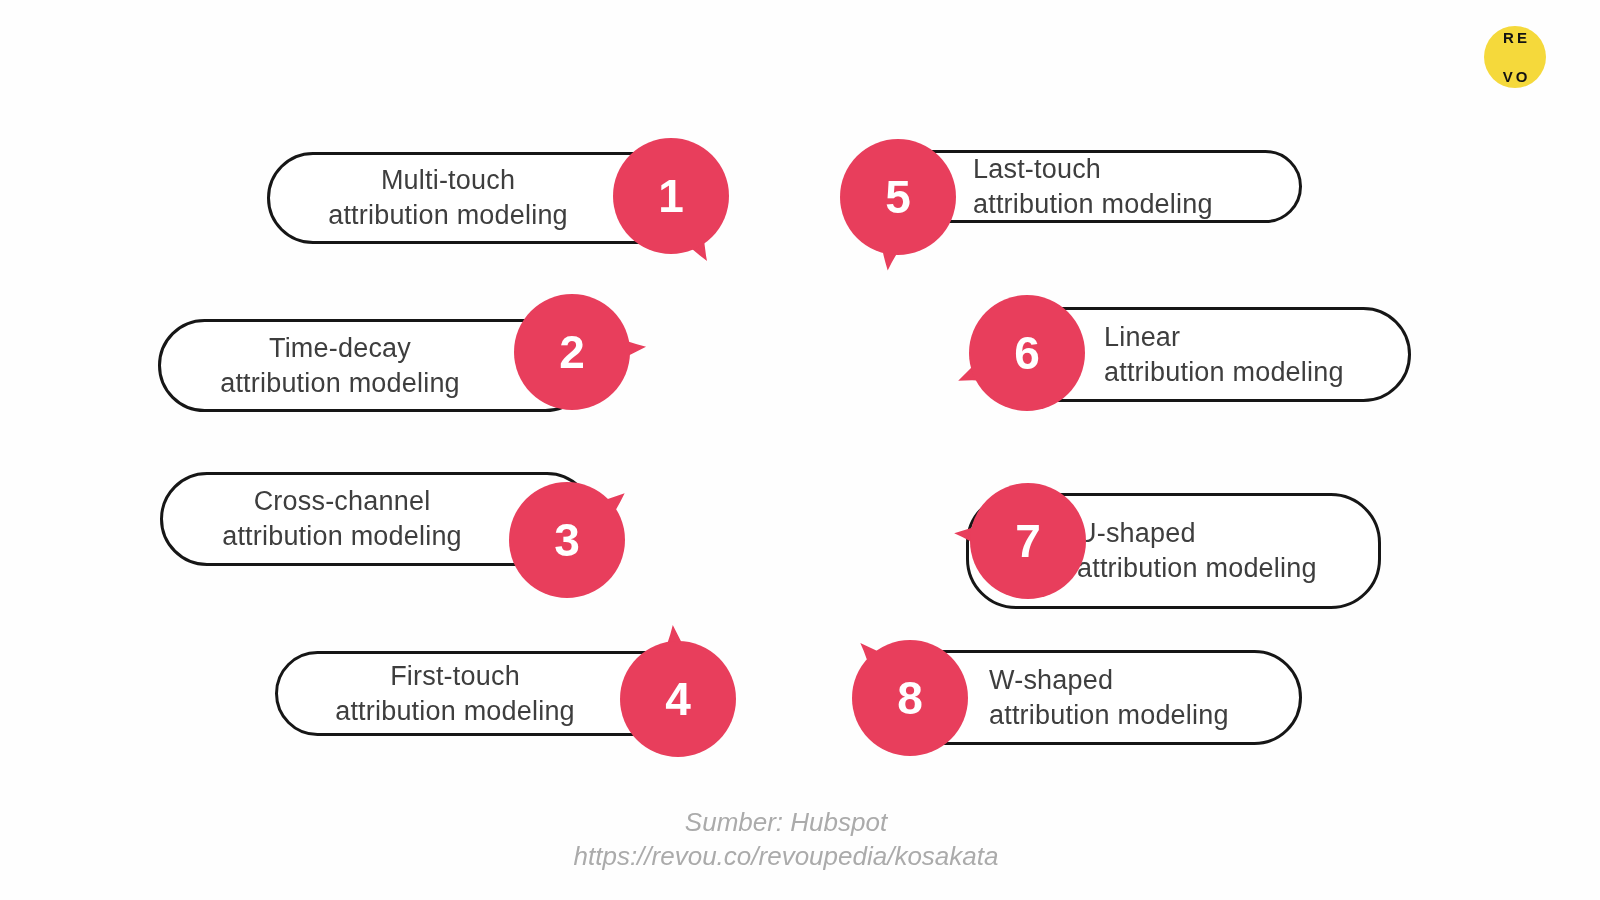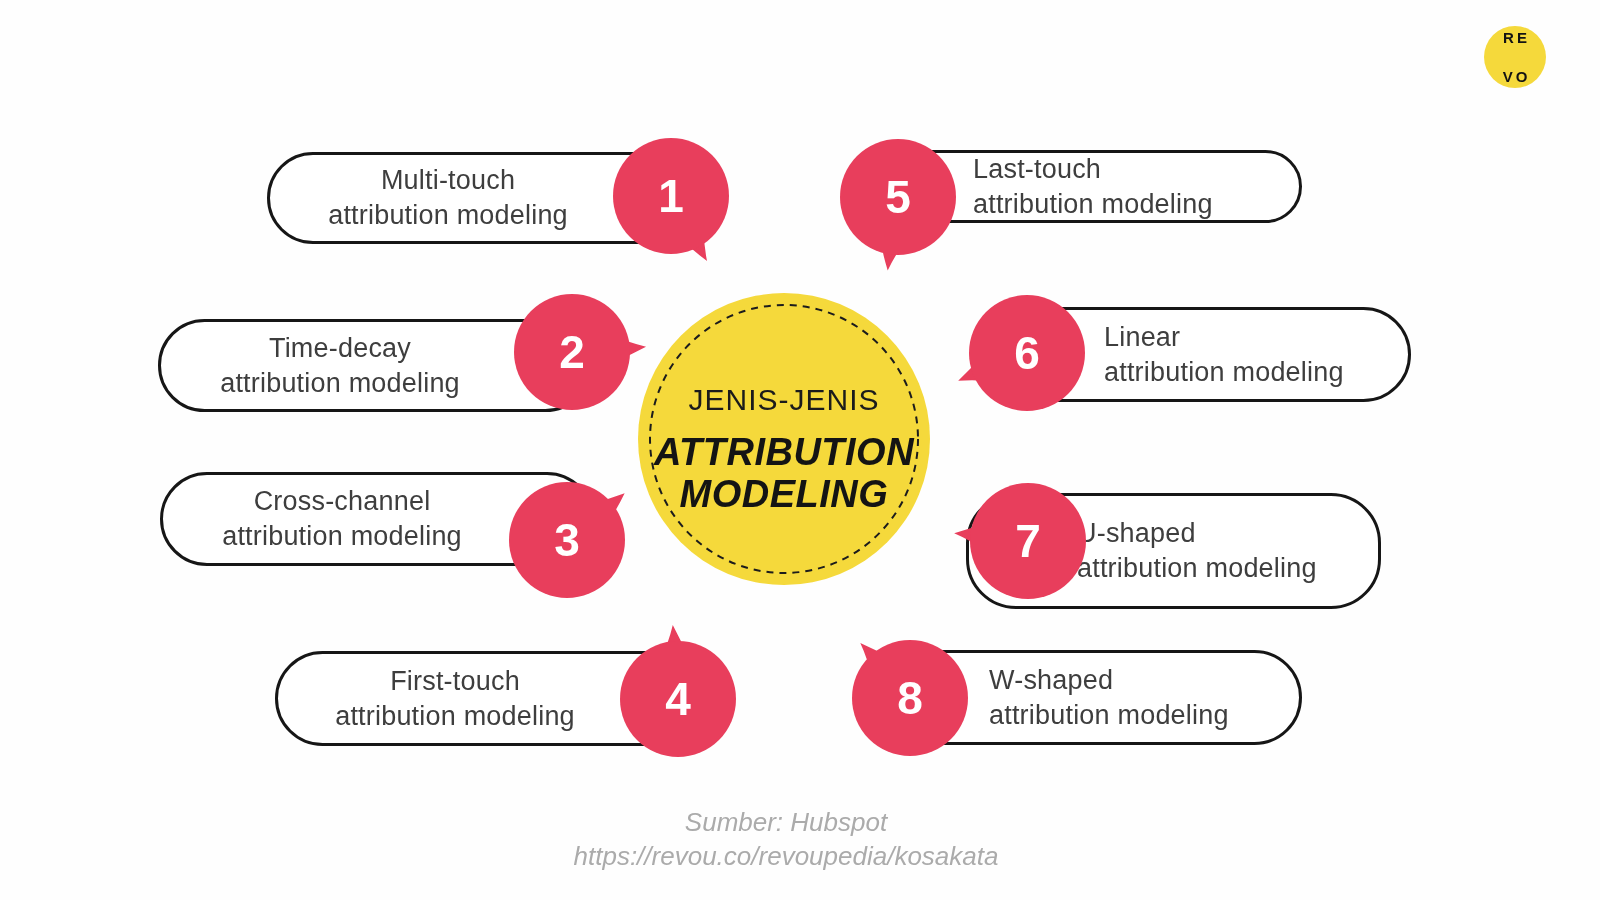--- a/index.html
+++ b/index.html
@@ -39,21 +39,21 @@
   .bubble .tail path{fill:var(--accent-red);}
   .bubble .disc{position:absolute;inset:0;background:var(--accent-red);border-radius:50%;}
   .bubble .num{
     position:absolute;inset:0;display:flex;align-items:center;justify-content:center;
     color:#fff;font-size:46px;font-weight:700;
   }
 
   .i1 .pill{left:267px;top:152px;width:432px;height:92px;}
   .i2 .pill{left:158px;top:308px;width:434px;height:93px;margin-top:11px;}
   .i3 .pill{left:160px;top:472px;width:434px;height:94px;}
-  .i4 .pill{left:275px;top:651px;width:430px;height:95px;}
+  .i4 .pill{left:275px;top:651px;width:430px;height:85px;}
   .i5 .pill{left:862px;top:150px;width:440px;height:73px;}
   .i6 .pill{left:993px;top:307px;width:418px;height:95px;}
   .i7 .pill{left:966px;top:493px;width:415px;height:116px;}
   .i8 .pill{left:878px;top:650px;width:424px;height:95px;}
 
   .i1 .bubble{left:613px;top:138px;}
   .i2 .bubble{left:514px;top:294px;}
   .i3 .bubble{left:509px;top:482px;}
   .i4 .bubble{left:620px;top:641px;}
   .i5 .bubble{left:840px;top:139px;}
@@ -100,30 +100,20 @@
   .footer{
     position:absolute;left:0;top:805px;width:1572px;text-align:center;
     color:var(--footer-gray);font-style:italic;font-size:26px;line-height:34px;font-weight:400;
   }
 </style>
 </head>
 <body>
 
 <div class="stage">
 
-  <div class="center-circle">
-    <svg class="ring" viewBox="0 0 292 292">
-      <circle cx="146" cy="146" r="134"></circle>
-    </svg>
-    <div class="center-inner">
-      <div class="eyebrow">JENIS-JENIS</div>
-      <div class="big-title">ATTRIBUTION</div>
-      <div class="big-title">MODELING</div>
-    </div>
-  </div>
 
   <div class="item i1 left">
     <div class="pill">
       <div class="pill-text">
         <div>Multi-touch</div>
         <div>attribution modeling</div>
       </div>
     </div>
     <div class="bubble">
       <svg class="tail" viewBox="0 0 160 160">

